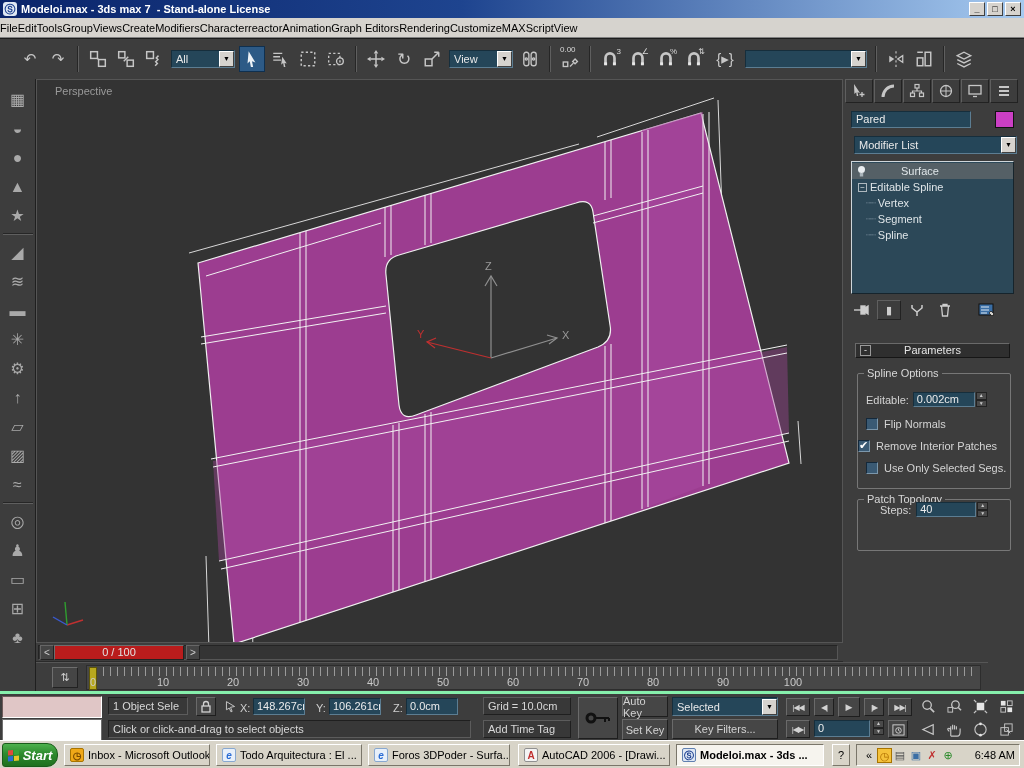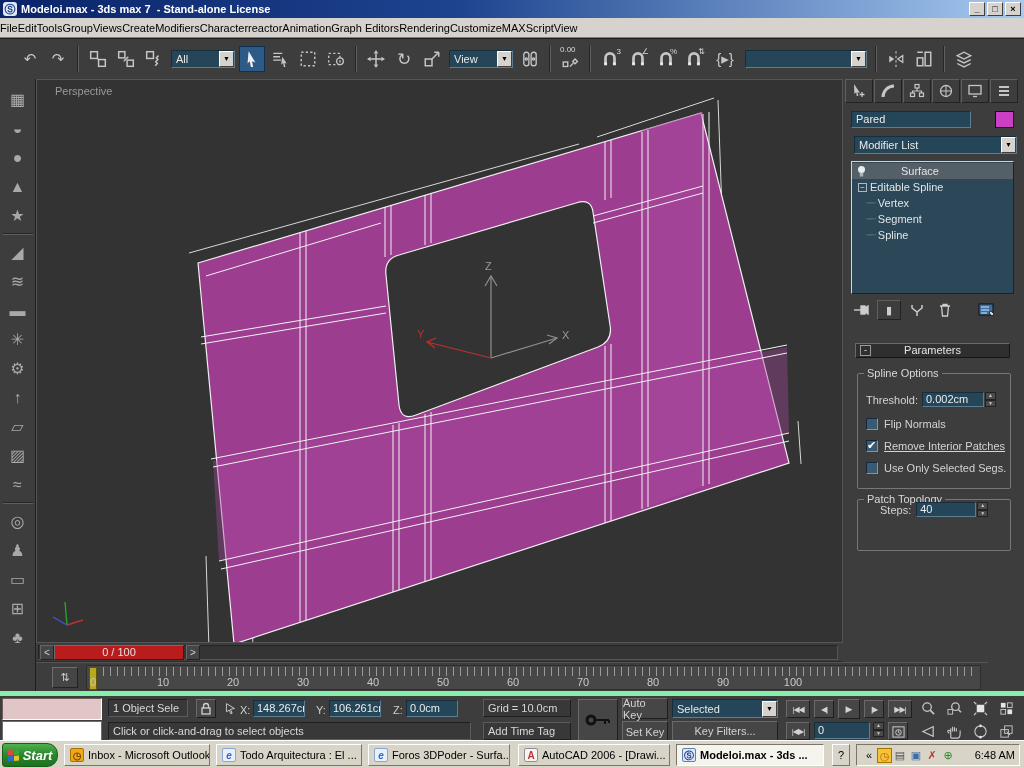--- a/index.html
+++ b/index.html
@@ -102,21 +102,21 @@
     border:1px solid; border-color:#6e6e6e #222 #222 #6e6e6e; color:#ccc; text-align:center; line-height:19px; }
   .ruler { position:absolute; left:50px; top:2px; width:895px; height:25px; background:#474747;
     border:1px solid #2d2d2d; }
   .ticks { position:absolute; left:2px; top:1px; width:888px; height:9px;
     background:repeating-linear-gradient(90deg,#9a9a9a 0 1px,transparent 1px 7px); }
   .rnum { position:absolute; top:10px; transform:translateX(-50%); color:#c9c9c9; font-size:11px; }
   .tmarker { position:absolute; left:2px; top:1px; width:8px; height:23px; background:#b7a81e; border:1px solid #5f5607; }
 
   
   .statusbar { position:absolute; left:0; top:691px; width:1024px; height:34px; background:#3d3d3d;
-    border-top:5px solid #86efac; }
+    border-top:3px solid #86efac; }
   .mlpink { position:absolute; left:2px; top:2px; width:100px; height:22px; background:#e0c6c6;
     border:1px solid; border-color:#6e5a5a #fff #fff #6e5a5a; }
   .mlwhite { position:absolute; left:2px; top:25px; width:100px; height:22px; background:#fff;
     border:1px solid #6e6e6e; }
   .sfield { position:absolute; background:#383838; border:1px solid; border-color:#1f1f1f #5c5c5c #5c5c5c #1f1f1f;
     color:#d8d8d8; padding:1px 4px; height:18px; line-height:14px; white-space:nowrap; overflow:hidden; }
   .nfield { position:absolute; background:#254659; border:1px solid; border-color:#162e3c #5c7d92 #5c7d92 #162e3c;
     color:#ececec; padding:1px 3px; height:17px; line-height:13px; white-space:nowrap; overflow:hidden; }
   .slabel { position:absolute; color:#cfcfcf; top:8px; }
   .gbtn { position:absolute; background:#464646; border:1px solid; border-color:#6a6a6a #1e1e1e #1e1e1e #6a6a6a;
@@ -555,32 +555,32 @@
   </div>
 
   <div class="rollout">
     <span class="minus">-</span>
     <span>Parameters</span>
   </div>
 
   <div class="group" style="left:14px; top:294px; width:154px; height:116px;">
     <span class="legend">Spline Options</span>
     <div class="prow" style="left:8px; top:18px; width:140px;">
-      <span style="margin-right:4px;">Threshold:</span>
+      <span style="margin-right:4px;">Editable:</span>
       <span class="pfield" style="width:62px;">0.002cm</span>
       <span class="spinner">
           <span>▲</span>
           <span>▼</span>
         </span>
     </div>
     <div class="prow" style="left:8px; top:44px;">
       <span class="cb"></span>
       <span>Flip Normals</span>
     </div>
-    <div class="prow" style="left:8px; top:66px;text-decoration:underline;">
+    <div class="prow" style="left:0; top:66px;">
       <span class="cb checked"></span>
       <span>Remove Interior Patches</span>
     </div>
     <div class="prow" style="left:8px; top:88px;">
       <span class="cb"></span>
       <span>Use Only Selected Segs.</span>
     </div>
   </div>
 
   <div class="group" style="left:14px; top:420px; width:154px; height:52px;">

